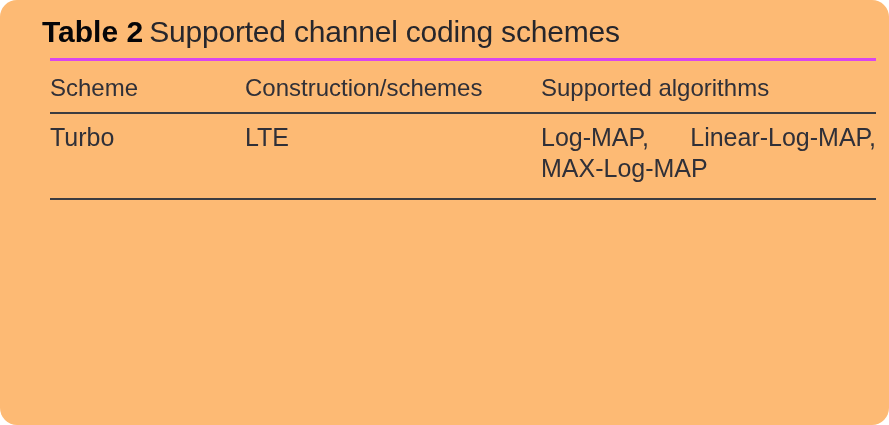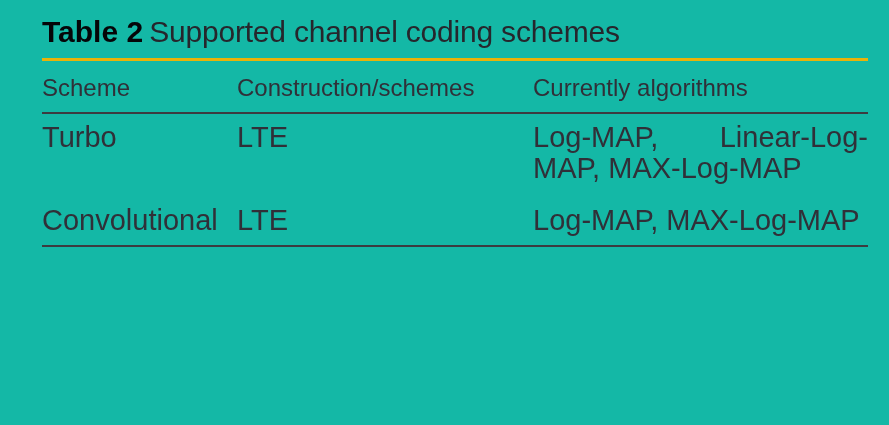--- a/index.html
+++ b/index.html
@@ -4,23 +4,24 @@
 <style>
   html, body {
     margin: 0;
     padding: 0;
     background: #ffffff;
   }
   .page {
     position: relative;
     width: 889px;
     height: 425px;
-    background: #14b8a6;
+    background: #fdba74;
     overflow: hidden;
     font-family: "Liberation Sans", sans-serif;
+    border-radius: 17px;
   }
   .content {
     padding-top: 13px;
     padding-left: 42px;
     width: 826px;
   }
   .caption {
     font-size: 30px;
     line-height: 37px;
     color: #26262c;
@@ -31,35 +32,36 @@
   .caption-bold {
     font-weight: 700;
     color: #050508;
     letter-spacing: 0;
     margin-right: 6px;
   }
   table.coding-table {
     border-collapse: collapse;
     table-layout: fixed;
     width: 826px;
-    border-top: 3px solid #eab308;
+    border-top: 3px solid #d946ef;
     border-bottom: 2px solid #3c3c40;
     color: #303038;
+    margin-left: 8px;
   }
   table.coding-table th {
     font-weight: 400;
     text-align: left;
     font-size: 24px;
     line-height: 31px;
     padding: 11px 0 9px 0;
     border-bottom: 2px solid #3c3c40;
     color: #303038;
   }
   table.coding-table td {
-    font-size: 29px;
+    font-size: 25px;
     line-height: 31px;
     vertical-align: top;
     padding: 8px 0 14px 0;
     color: #303038;
   }
   table.coding-table tr.single-row td {
     padding: 7px 0 9px 0;
   }
   td.decoding-cell {
     text-align: justify;
@@ -81,31 +83,26 @@
     <table class="coding-table">
       <colgroup>
         <col style="width:195px">
         <col style="width:296px">
         <col style="width:335px">
       </colgroup>
       <thead>
         <tr>
           <th>Scheme</th>
           <th>Construction/schemes</th>
-          <th class="decoding-col">Currently algorithms</th>
+          <th class="decoding-col">Supported algorithms</th>
         </tr>
       </thead>
       <tbody>
         <tr>
           <td>Turbo</td>
           <td>LTE</td>
           <td class="decoding-cell">Log-MAP, Linear-Log-MAP, MAX-Log-MAP</td>
         </tr>
-        <tr class="single-row">
-          <td>Convolutional</td>
-          <td>LTE</td>
-          <td class="decoding-cell">Log-MAP, MAX-Log-MAP</td>
-        </tr>
       </tbody>
     </table>
 
   </div>
 </div>
 
 </body></html>

